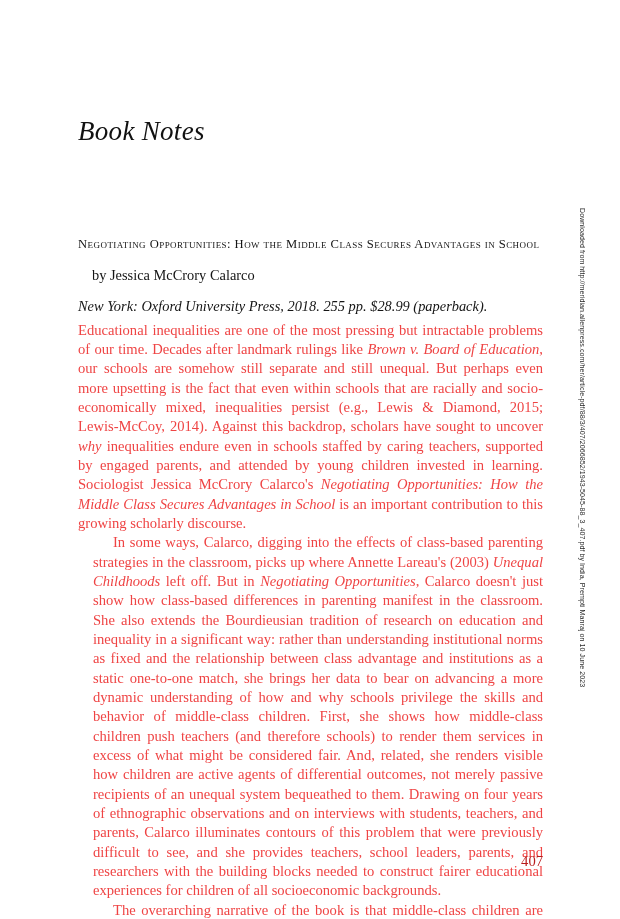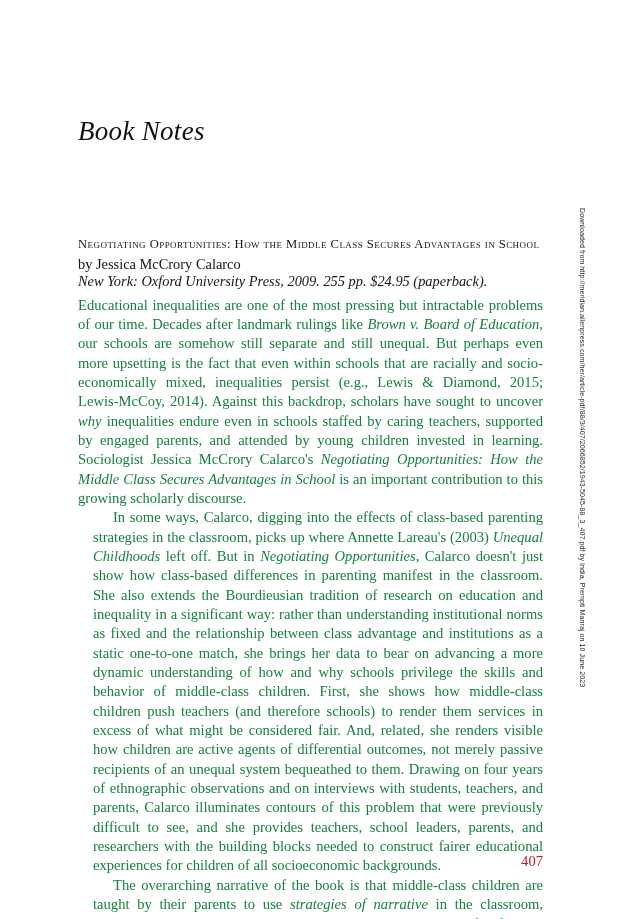--- a/index.html
+++ b/index.html
@@ -48,39 +48,39 @@
     letter-spacing: 0.45px;
     line-height: 16.5px;
     color: #151515;
     margin: 0 0 3px 0;
     font-weight: normal;
   }
 
   .byline {
     font-size: 14.4px;
     line-height: 17.5px;
-    margin: 0;
+    margin: 14px;
     color: #151515;
   }
 
   .pubinfo {
     font-size: 14.4px;
     font-style: italic;
     line-height: 17.5px;
     margin: 0 0 5px 0;
     color: #151515;
   }
 
   p.body {
     font-size: 14.6px;
     line-height: 19.35px;
     text-align: justify;
     text-justify: inter-word;
     margin: 0;
-    color: #15803d;
+    color: #ef4444;
     hyphens: manual;
   }
   p.body.indent {
     text-indent: 20px;
     margin-left: 15px;
   }
 
   i, em { font-style: italic; }
 
   
@@ -116,21 +116,21 @@
 <div class="page">
 
   <div class="section-title">Book Notes</div>
 
   <div class="column">
 
     <h2 class="book-title">Negotiating Opportunities: How the Middle Class Secures Advantages in School</h2>
 
     <p class="byline">by Jessica McCrory Calarco</p>
 
-    <p class="pubinfo">New York: Oxford University Press, 2009. 255 pp. $24.95 (paperback).</p>
+    <p class="pubinfo">New York: Oxford University Press, 2018. 255 pp. $28.99 (paperback).</p>
 
     <p class="body"><span>Educational inequalities are one of the most pressing but intractable problems of our time. Decades after landmark rulings like </span><i>Brown v. Board of Education</i><span>, our schools are somehow still separate and still unequal. But perhaps even more upsetting is the fact that even within schools that are racially and socio-economically mixed, inequalities persist (e.g., Lewis &amp; Diamond, 2015; Lewis-McCoy, 2014). Against this backdrop, scholars have sought to uncover </span><i>why</i><span> inequalities endure even in schools staffed by caring teachers, supported by engaged parents, and attended by young children invested in learning. Sociologist Jessica McCrory Calarco's </span><i>Negotiating Opportunities: How the Middle Class Secures Advantages in School</i><span> is an important contribution to this growing scholarly discourse.</span></p>
 
     <p class="body indent"><span>In some ways, Calarco, digging into the effects of class-based parenting strategies in the classroom, picks up where Annette Lareau's (2003) </span><i>Unequal Childhoods</i><span> left off. But in </span><i>Negotiating Opportunities</i><span>, Calarco doesn't just show how class-based differences in parenting manifest in the classroom. She also extends the Bourdieusian tradition of research on education and inequality in a significant way: rather than understanding institutional norms as fixed and the relationship between class advantage and institutions as a static one-to-one match, she brings her data to bear on advancing a more dynamic understanding of how and why schools privilege the skills and behavior of middle-class children. First, she shows how middle-class children push teachers (and therefore schools) to render them services in excess of what might be considered fair. And, related, she renders visible how children are active agents of differential outcomes, not merely passive recipients of an unequal system bequeathed to them. Drawing on four years of ethnographic observations and on interviews with students, teachers, and parents, Calarco illuminates contours of this problem that were previously difficult to see, and she provides teachers, school leaders, parents, and researchers with the building blocks needed to construct fairer educational experiences for children of all socioeconomic backgrounds.</span></p>
 
     <p class="body indent"><span>The overarching narrative of the book is that middle-class children are taught by their parents to use </span><i>strategies of narrative</i><span> in the classroom, whereas working-class children are taught to use </span><i>strategies of deference</i><span>. Furthermore,</span></p>
 
   </div>
 
   <div class="folio">407</div>

